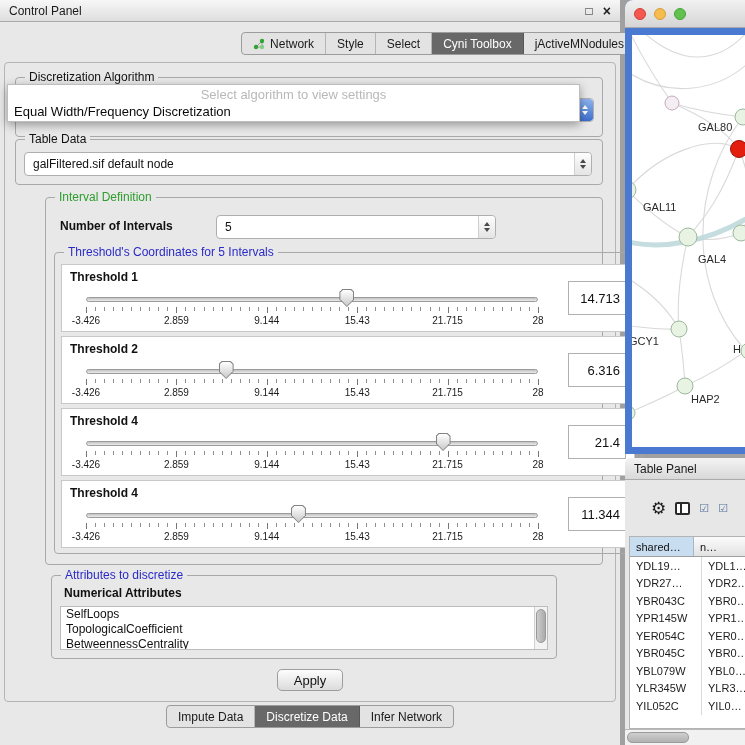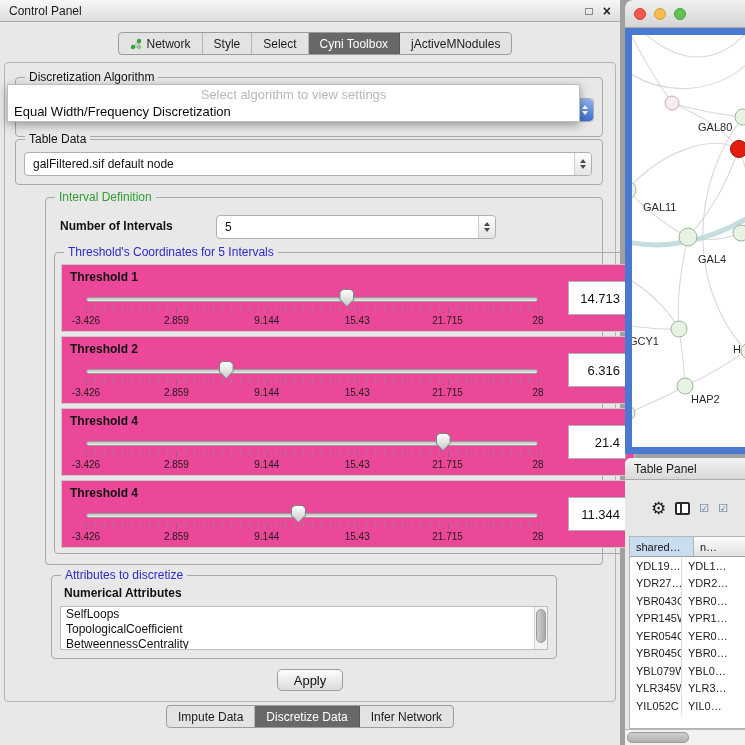--- a/index.html
+++ b/index.html
@@ -6,21 +6,21 @@
 body{width:745px;height:745px;font-family:"Liberation Sans",sans-serif;background:#a0a0a0;overflow:hidden}
 #root{position:relative;width:745px;height:745px}
 
 
 .cp{position:absolute;left:0;top:0;width:620px;height:745px;background:#e8e8e8}
 .cp-titlebar{height:22px;background:linear-gradient(#f7f7f7,#dedede);border-bottom:1px solid #ababab;display:flex;align-items:center;padding:0 9px;font-size:12px;color:#1a1a1a}
 .win-icons{margin-left:auto;display:flex;gap:10px;color:#222}
 .win-icons .flt{font-size:12px}
 .win-icons .cls{font-size:14px;font-weight:bold;line-height:1}
 
-.tabs-row{position:absolute;top:32px;left:5px;width:620px;display:flex;justify-content:center}
+.tabs-row{position:absolute;top:32px;left:16px;width:620px;display:flex;justify-content:flex-end}
 .bottom-tabs-row{position:absolute;top:705px;left:0;width:620px;display:flex;justify-content:center}
 .tabbar{display:flex;align-items:stretch;height:23px;background:#e3e3e3;border:1px solid #9c9c9c;border-radius:4px;overflow:hidden;font-size:12px;color:#1a1a1a}
 .tab{display:flex;align-items:center;gap:5px;padding:0 11px;border-right:1px solid #b6b6b6;white-space:nowrap}
 .tab:last-child{border-right:none}
 .tab.selected{background:#686868;color:#fff;border-right-color:#585858}
 
 .cp-body{position:absolute;left:4px;top:62px;width:612px;height:640px;border:1px solid #b5b5b5;border-radius:4px}
 
 .group{position:absolute;border:1px solid #a9a9a9;border-radius:4px}
 .gtitle{position:absolute;top:-8px;left:9px;background:#e8e8e8;padding:0 4px;font-size:12px;color:#111;white-space:nowrap}
@@ -37,21 +37,21 @@
 .stepper.blue .down{border-top-color:#fff}
 
 .popup{position:absolute;left:7px;top:84px;width:573px;z-index:30;background:#fff;border:1px solid #bdbdbd;box-shadow:0 3px 9px rgba(0,0,0,.35);padding:1px 0;font-size:13px}
 .popup-placeholder{height:17px;line-height:17px;text-align:center;color:#b8b8b8}
 .popup-item{height:17px;line-height:17px;padding-left:6px;color:#0a0a0a}
 .popup-item.bold{font-weight:bold}
 
 .noi-label{position:absolute;left:14px;top:21px;font-size:12px;font-weight:bold;color:#111}
 
 .threshold-wrap{position:absolute;left:8px;top:54px;width:588px;height:302px;border:1px solid #a9a9a9;border-radius:4px;padding-top:11px}
-.threshold-panel{position:relative;height:68px;margin:0 6px 4px 6px;border:1px solid #c8c8c8;background:#ec4899}
+.threshold-panel{position:relative;height:68px;margin:0 6px 4px 6px;border:1px solid #c8c8c8;background:#ffffff}
 .th-label{position:absolute;left:8px;top:5px;font-size:12px;font-weight:bold;color:#111}
 .slider{position:absolute;left:24px;right:96px;top:26px;height:38px}
 .track{position:absolute;left:0;right:0;top:6px;height:5px;background:linear-gradient(#c2c2c2,#ebebeb);border:1px solid #9b9b9b;border-radius:3px}
 .thumb{position:absolute;top:-2px;width:15px;height:18px;margin-left:-7.5px;background:#828282;clip-path:polygon(20% 0,80% 0,100% 16%,100% 58%,50% 100%,0 58%,0 16%)}
 .thumb::after{content:"";position:absolute;inset:1px;background:linear-gradient(#ffffff,#c9c9c9);clip-path:polygon(20% 0,80% 0,100% 16%,100% 58%,50% 100%,0 58%,0 16%)}
 .ticks{position:absolute;left:0;right:0;top:16px;height:7px}
 .tick{position:absolute;top:0;width:1px;height:4px;background:#8e8e8e}
 .tick.major{height:6px;background:#777}
 .ticklabels{position:absolute;left:0;right:0;top:24px;height:12px}
 .ticklabel{position:absolute;transform:translateX(-50%);font-size:10px;color:#1a1a1a;white-space:nowrap}
@@ -83,21 +83,21 @@
 .gear{font-size:17px;color:#1a1a1a;line-height:1}
 .cols-icon{width:15px;height:13px;border:2px solid #2a2a2a;border-radius:2px;position:relative;background:#fff;flex:none}
 .cols-icon::before{content:"";position:absolute;left:3px;top:0;bottom:0;width:2px;background:#2a2a2a}
 .cb{font-size:11px;color:#55739c;line-height:1}
 .tp-grid{position:absolute;top:78px;left:4px;right:0;bottom:16px;background:#fff;border:1px solid #b3b3b3;border-right:none;overflow:hidden}
 .tp-hrow{display:flex;height:20px;border-bottom:1px solid #9f9f9f;font-size:11px}
 .tcell{display:flex;align-items:center;padding-left:6px;overflow:hidden;white-space:nowrap}
 .tp-hrow .tcell.first{width:64px;background:#c9ddf1;border-right:1px solid #a3b8cd;color:#111;flex:none}
 .tp-hrow .tcell.rest{flex:1;background:linear-gradient(#fbfbfb,#e2e2e2);color:#111}
 .trow{display:flex;height:17.5px;font-size:11px;color:#1c1c1c}
-.trow .tcell.first{width:52px;border-right:1px solid #dadada;flex:none}
+.trow .tcell.first{width:72px;border-right:1px solid #dadada;flex:none}
 .trow .tcell.rest{flex:1}
 .tp-hscroll{position:absolute;bottom:0;left:0;right:0;height:16px;background:#f1f1f1;border-top:1px solid #b9b9b9}
 .tp-hscroll .sthumb{position:absolute;left:2px;top:2px;width:62px;height:11px;background:linear-gradient(#cfcfcf,#b1b1b1);border:1px solid #9a9a9a;border-radius:5px}
 </style>
 </head>
 <body>
 
 <div id="root">
 
   <div class="cp">

